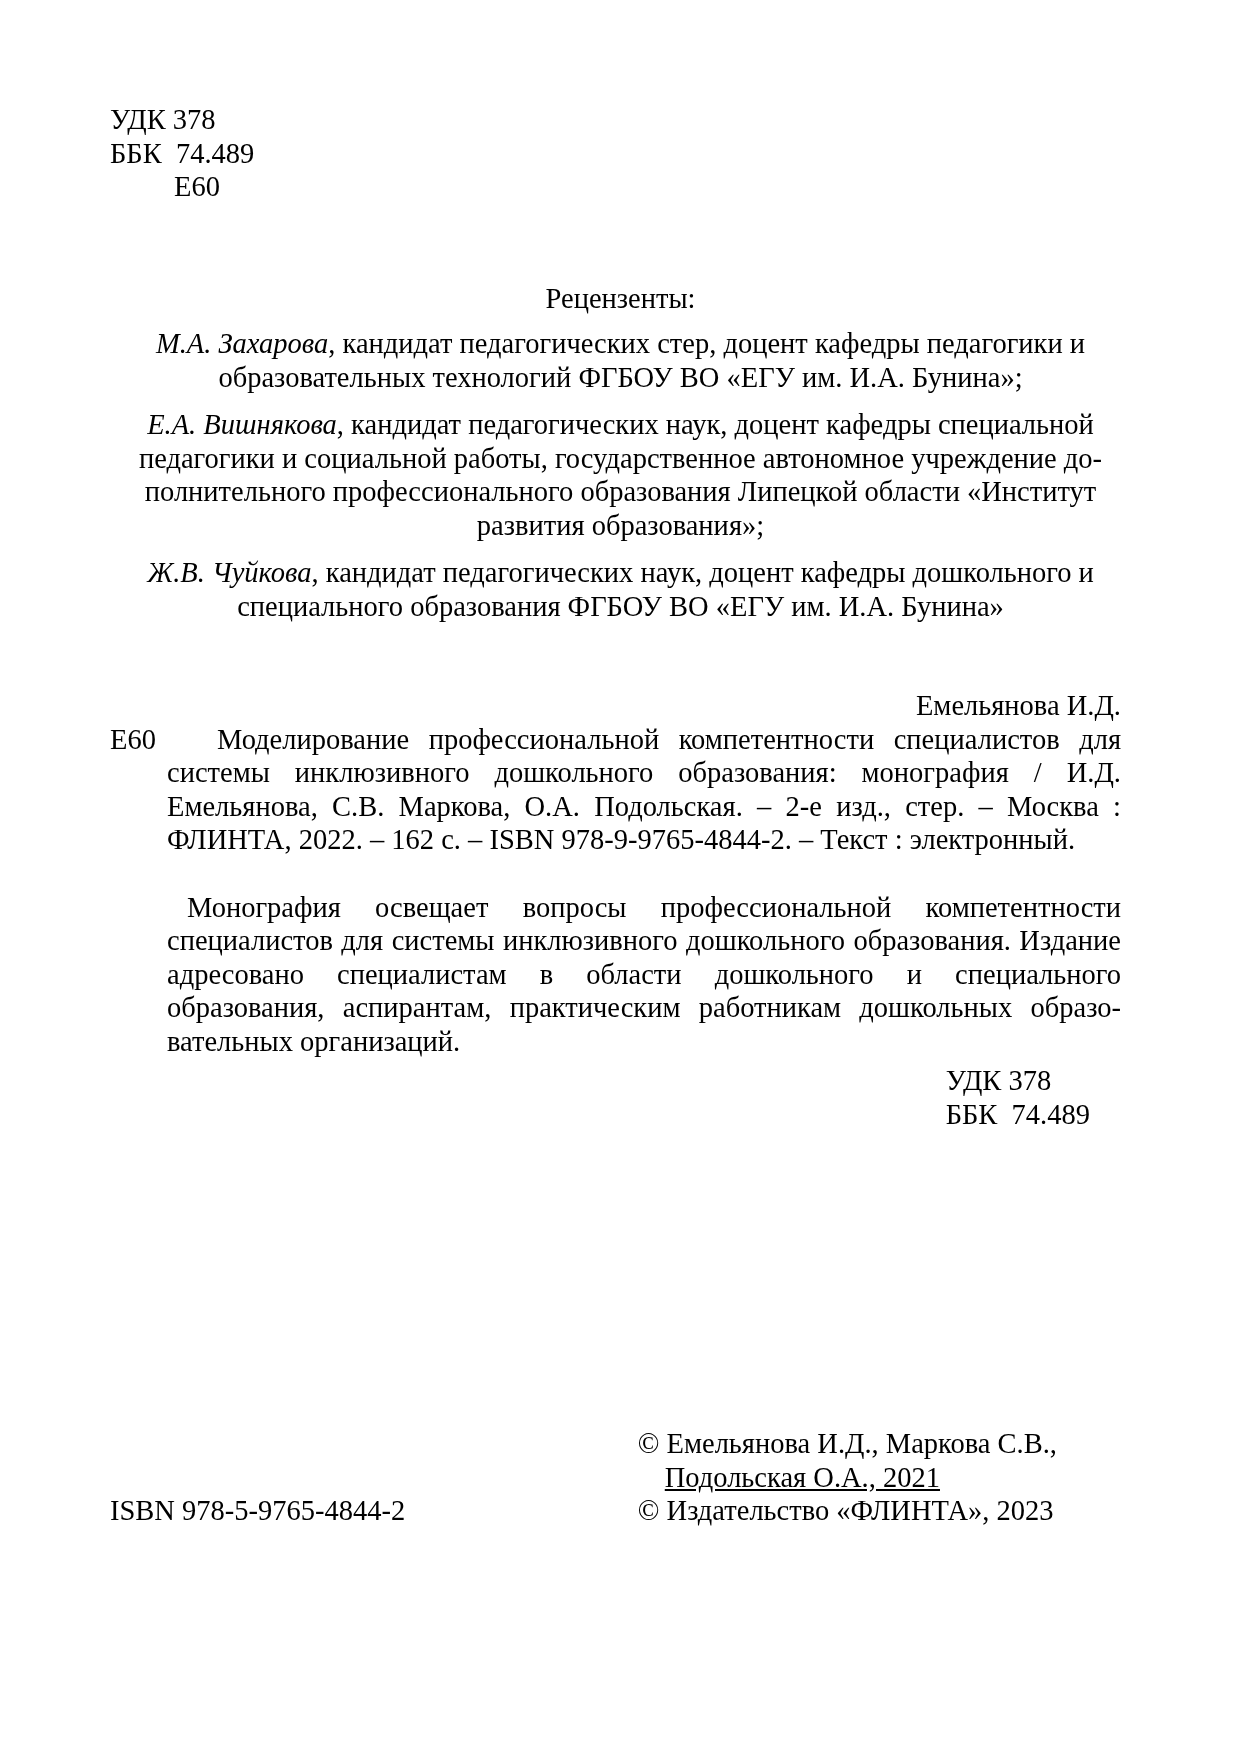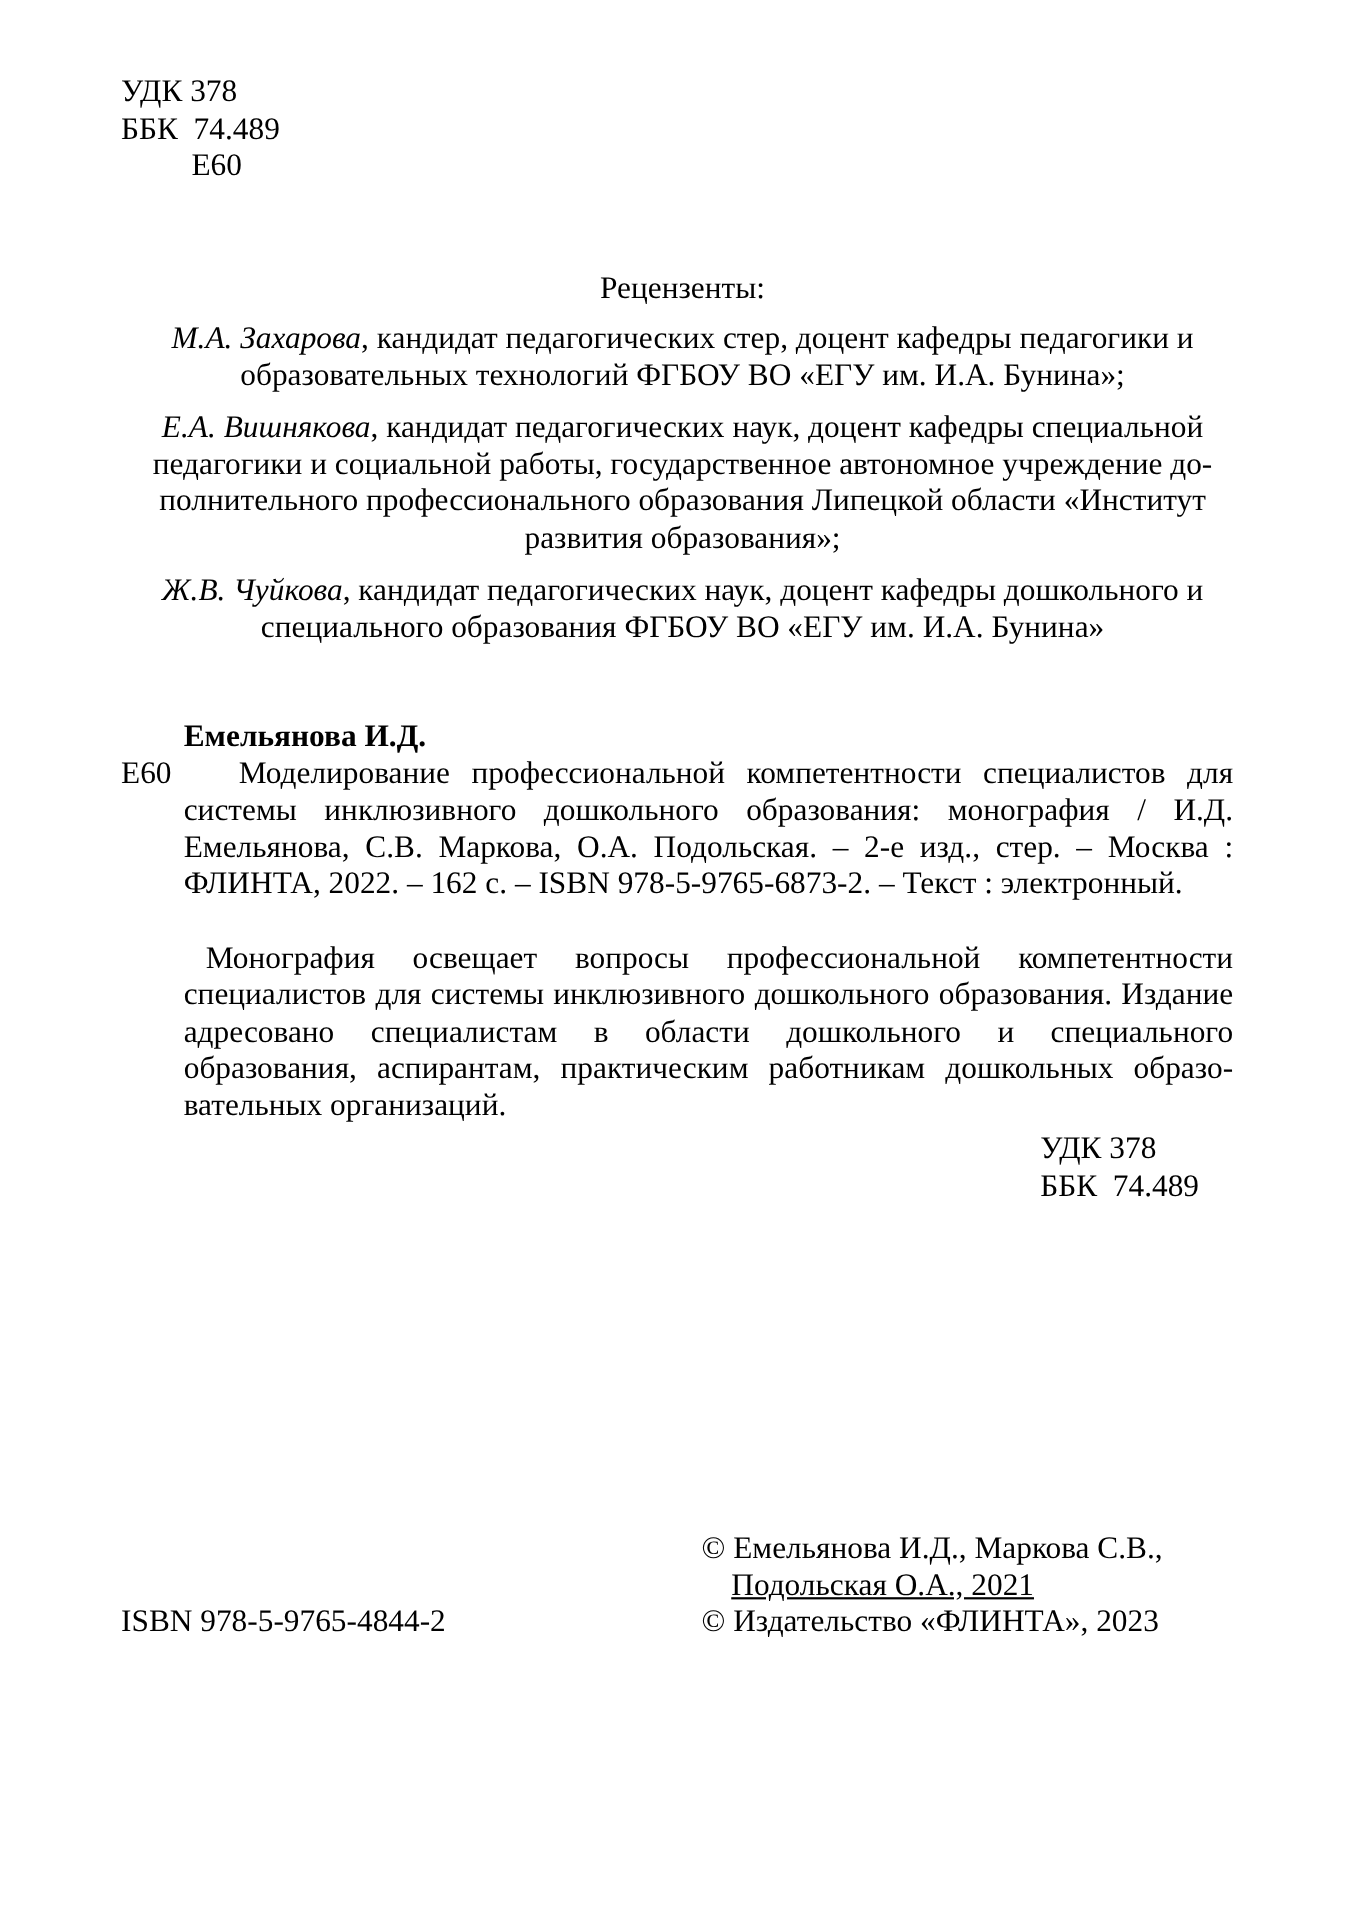--- a/index.html
+++ b/index.html
@@ -2,31 +2,31 @@
 <html lang="ru"><head>
 <meta charset="utf-8">
 <style>
   html, body { margin: 0; padding: 0; background: #ffffff; }
   .page {
     position: relative;
     width: 1241px;
     height: 1754px;
     box-sizing: border-box;
     margin: 0 auto;
-    padding: 67px 110px 0 110px;
+    padding: 103px 110px 0 110px;
     background: #ffffff;
     color: #000000;
     font-family: "Liberation Serif", "DejaVu Serif", serif;
     font-size: 28.5px;
     line-height: 33.5px;
     overflow: hidden;
   }
   .pre { white-space: pre; }
   .i { font-style: italic; }
-  .bold { font-weight: bold; }
+  .bold { font-weight: normal; text-align: right; }
 
   .codes-top { text-align: left; }
   .codes-top .sign { padding-left: 64px; }
 
   .reviewers-heading {
     text-align: center;
     margin: 78px 0 12px 0;
   }
   .reviewer {
     text-align: center;
@@ -91,21 +91,21 @@
 
   <p class="reviewer"><span class="i">М.А. Захарова</span><span>, кандидат педагогических стер, доцент кафедры педагогики и образовательных технологий ФГБОУ ВО «ЕГУ им. И.А. Бунина»;</span></p>
 
   <p class="reviewer"><span class="i">Е.А. Вишнякова</span><span>, кандидат педагогических наук, доцент кафедры специальной педагогики и социальной работы, государственное автономное учреждение до­полнительного профессионального образования Липецкой области «Институт развития образования»;</span></p>
 
   <p class="reviewer"><span class="i">Ж.В. Чуйкова</span><span>, кандидат педагогических наук, доцент кафедры дошкольного и специального образования ФГБОУ ВО «ЕГУ им. И.А. Бунина»</span></p>
 
   <section class="catalog">
     <div class="bold">Емельянова И.Д.</div>
     <span class="catalog-code">Е60</span>
-    <p class="catalog-desc">Моделирование профессиональной компетентности специалистов для системы инклюзивного дошкольного образования: монография / И.Д. Емельянова, С.В. Маркова, О.А. Подольская. – 2-е изд., стер. – Москва : ФЛИНТА, 2022. – 162 с. – ISBN 978-5-9765-6873-2. – Текст : электронный.</p>
+    <p class="catalog-desc">Моделирование профессиональной компетентности специалистов для системы инклюзивного дошкольного образования: монография / И.Д. Емельянова, С.В. Маркова, О.А. Подольская. – 2-е изд., стер. – Москва : ФЛИНТА, 2022. – 162 с. – ISBN 978-9-9765-4844-2. – Текст : электронный.</p>
   </section>
 
   <p class="annotation">Монография освещает вопросы профессиональной компетентности специалистов для системы инклюзивного дошкольного образования. Из­дание адресовано специалистам в области дошкольного и специального образования, аспирантам, практическим работникам дошкольных образо­вательных организаций.</p>
 
   <div class="codes-bottom-wrap">
     <div class="codes-bottom">
       <div class="pre">УДК 378</div>
       <div class="pre">ББК  74.489</div>
     </div>
   </div>

